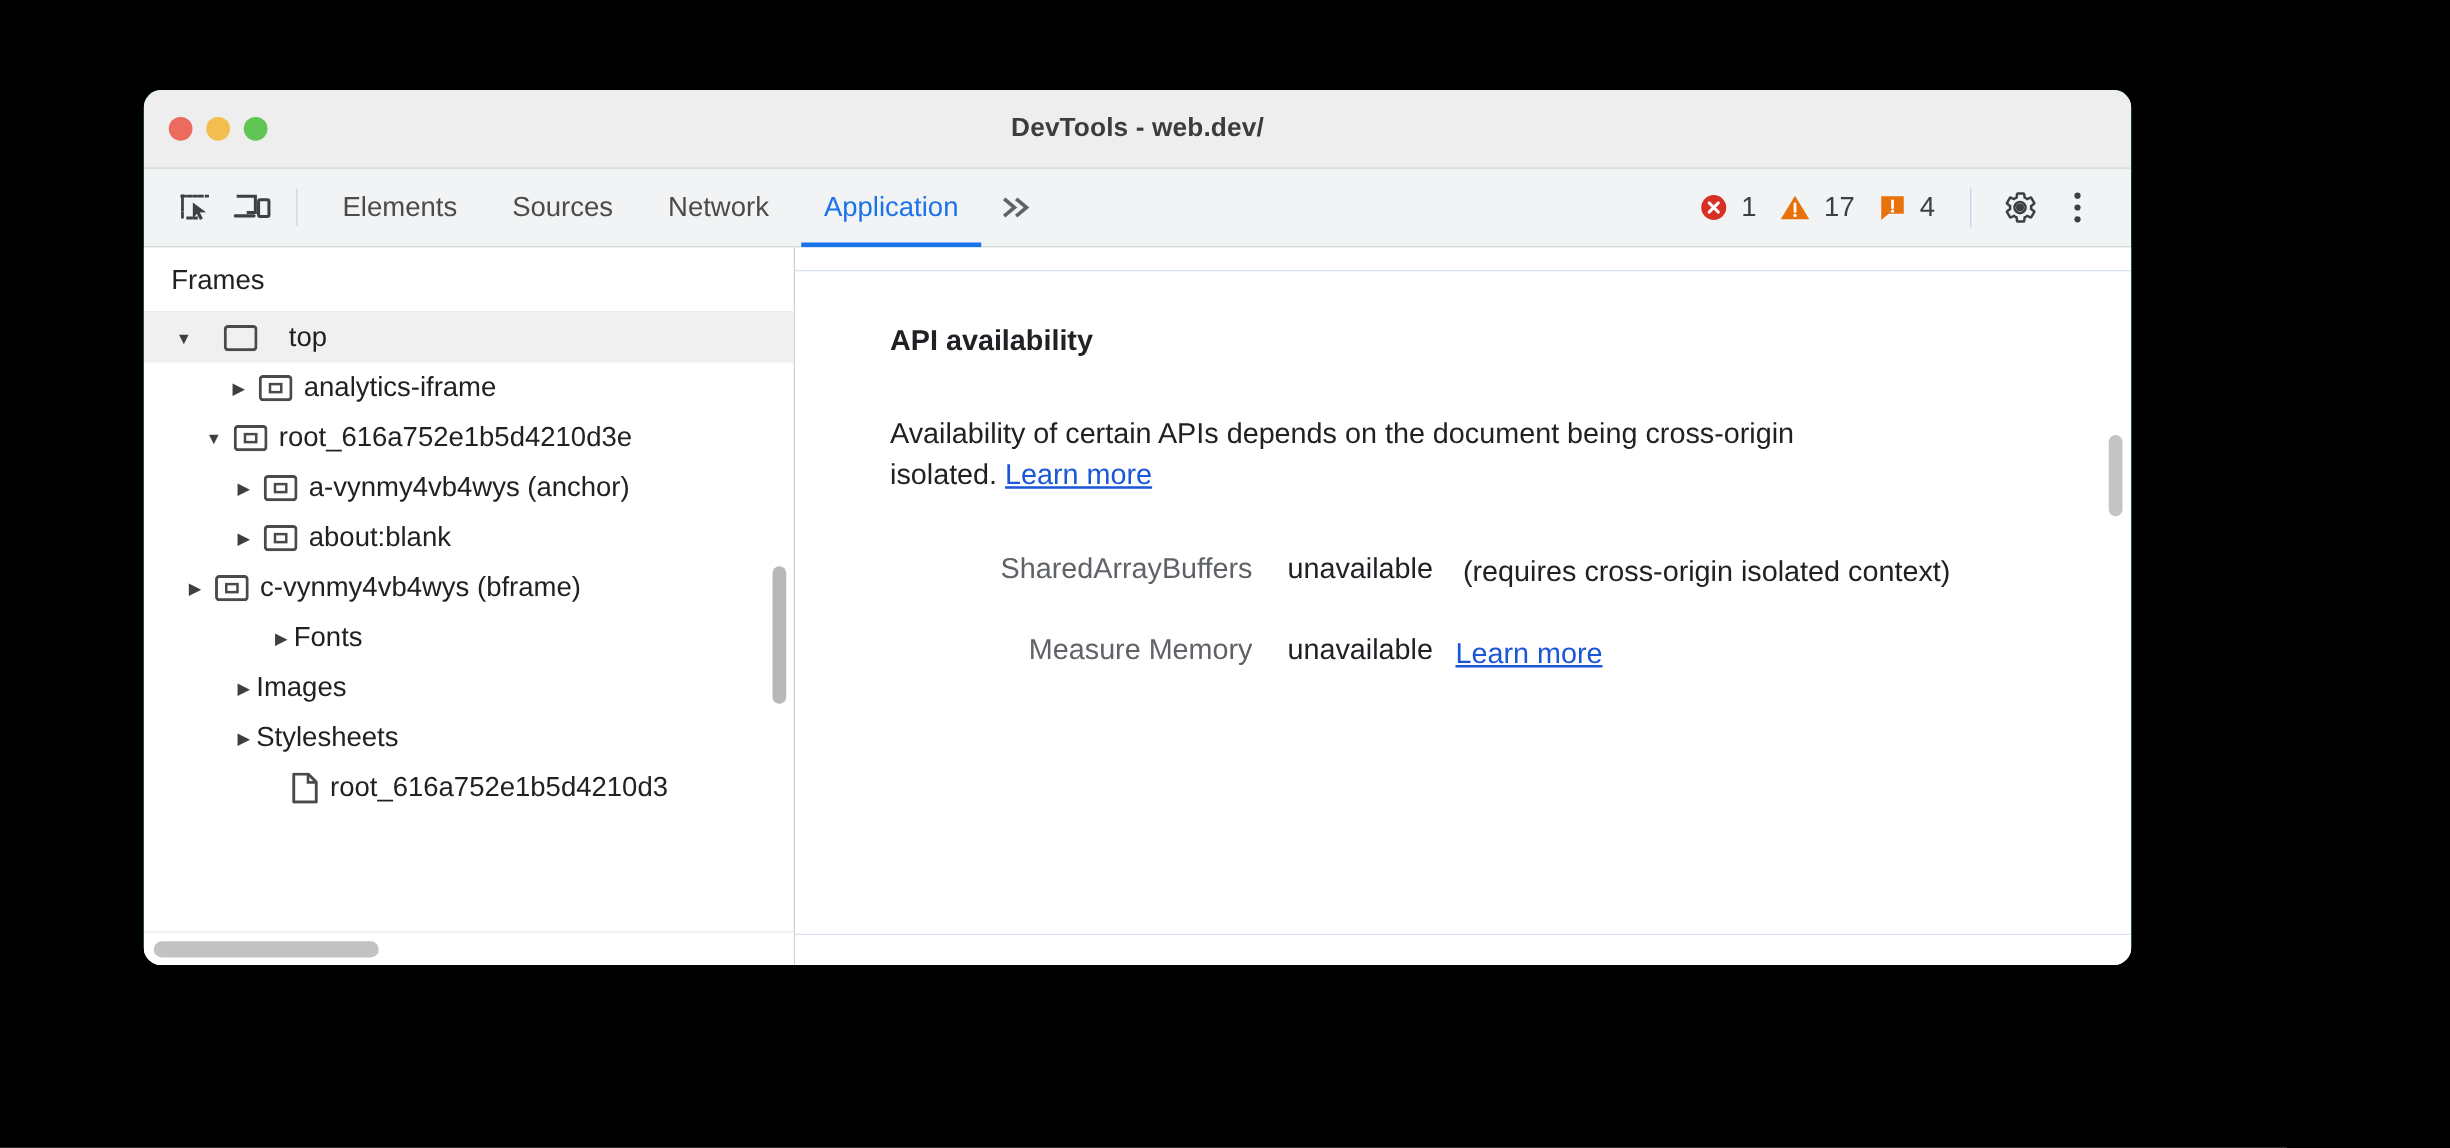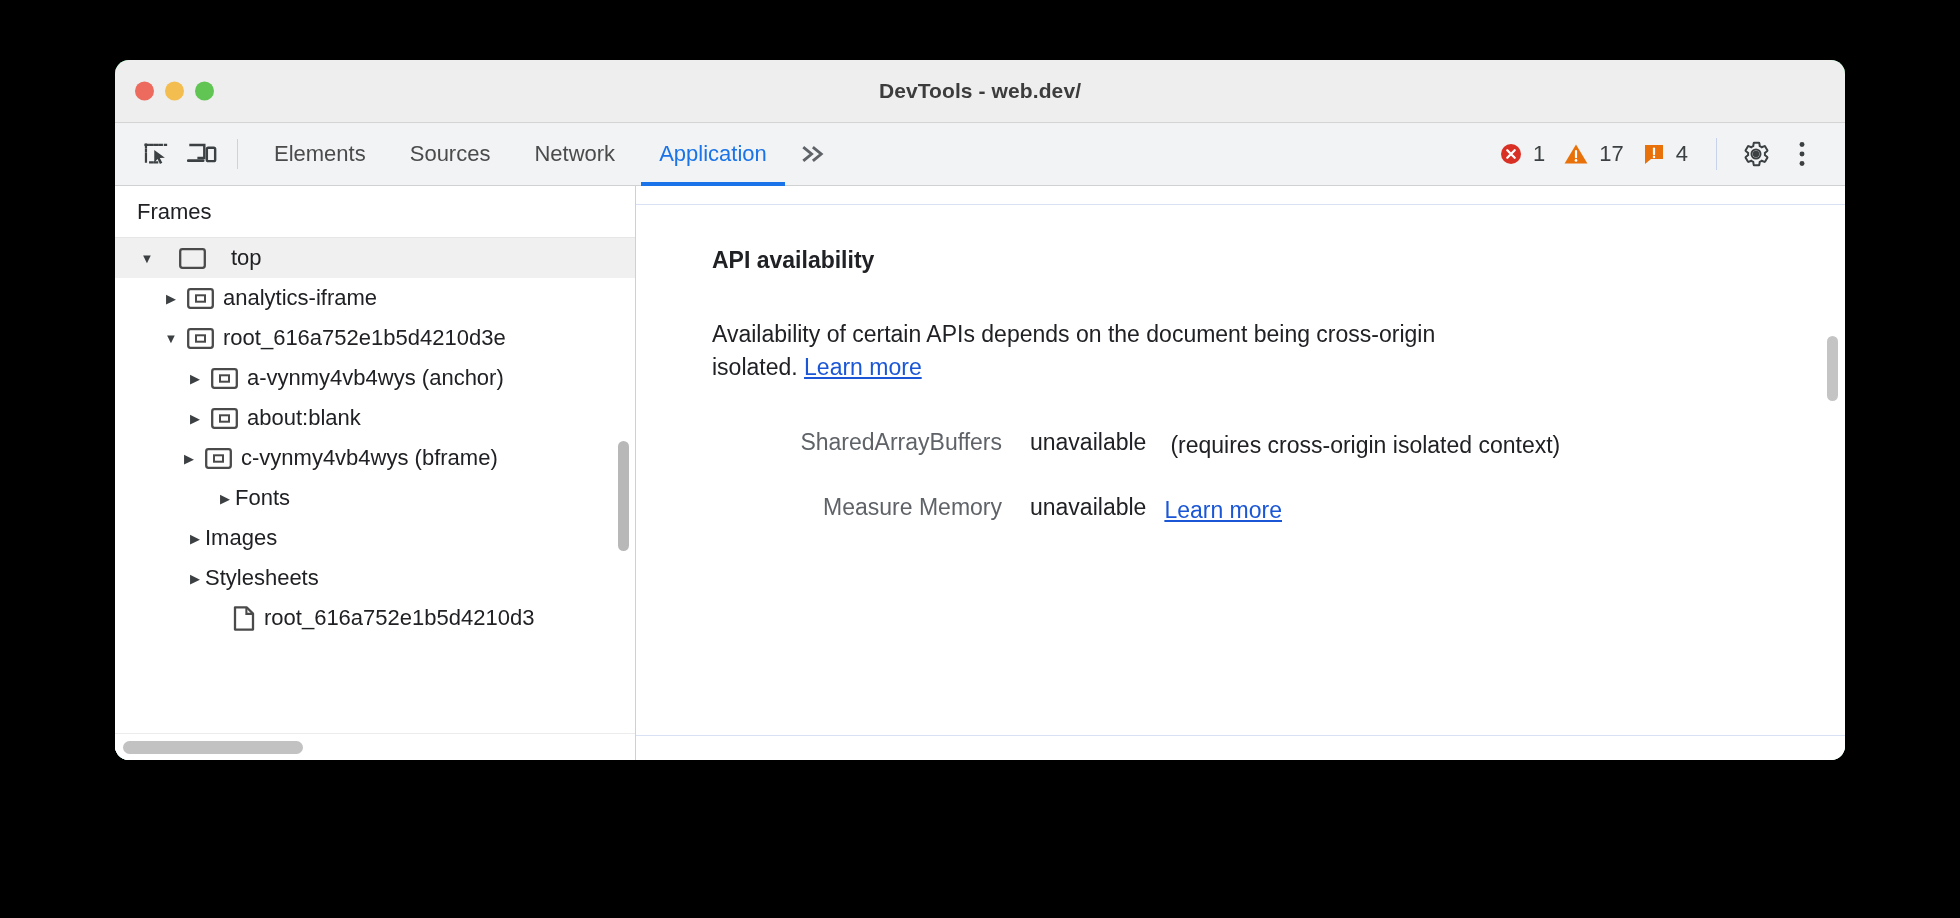--- a/index.html
+++ b/index.html
@@ -16,22 +16,22 @@
     position: relative;
     width: 1960px;
     height: 918px;
     background: #000000;
   }
 
   
   .window {
     position: absolute;
     left: 115px;
-    top: 60px;
-    width: 1730px;
+    top: 72px;
+    width: 1590px;
     height: 700px;
     background: #22c55e;
     border-radius: 14px;
     box-shadow: 0 10px 40px rgba(0,0,0,0.55);
     overflow: hidden;
   }
 
   .titlebar {
     position: relative;
     height: 62px;
@@ -450,21 +450,21 @@
           <div class="tree-row selected" style="padding-left:22px;">
             <span class="twisty open"></span>
             <span class="tree-icon">
               <svg width="27" height="21" viewBox="0 0 27 21">
                 <rect x="1.2" y="1.2" width="24.6" height="18.6" rx="2.2" fill="none" stroke="#4a4a4a" stroke-width="2.3"></rect>
               </svg>
             </span>
             <span class="tree-label">top</span>
           </div>
 
-          <div class="tree-row" style="padding-left:46px;">
+          <div class="tree-row" style="padding-left:66px;">
             <span class="twisty closed"></span>
             <span class="tree-icon">
               <svg width="27" height="21" viewBox="0 0 27 21">
                 <rect x="1.2" y="1.2" width="24.6" height="18.6" rx="2.2" fill="none" stroke="#4a4a4a" stroke-width="2.3"></rect>
                 <rect x="9" y="7.3" width="9" height="6.4" fill="none" stroke="#4a4a4a" stroke-width="2"></rect>
               </svg>
             </span>
             <span class="tree-label">analytics-iframe</span>
           </div>
 
@@ -494,21 +494,21 @@
             <span class="twisty closed"></span>
             <span class="tree-icon">
               <svg width="27" height="21" viewBox="0 0 27 21">
                 <rect x="1.2" y="1.2" width="24.6" height="18.6" rx="2.2" fill="none" stroke="#4a4a4a" stroke-width="2.3"></rect>
                 <rect x="9" y="7.3" width="9" height="6.4" fill="none" stroke="#4a4a4a" stroke-width="2"></rect>
               </svg>
             </span>
             <span class="tree-label">about:blank</span>
           </div>
 
-          <div class="tree-row" style="padding-left:64px;">
+          <div class="tree-row" style="padding-left:31px;">
             <span class="twisty closed"></span>
             <span class="tree-icon">
               <svg width="27" height="21" viewBox="0 0 27 21">
                 <rect x="1.2" y="1.2" width="24.6" height="18.6" rx="2.2" fill="none" stroke="#4a4a4a" stroke-width="2.3"></rect>
                 <rect x="9" y="7.3" width="9" height="6.4" fill="none" stroke="#4a4a4a" stroke-width="2"></rect>
               </svg>
             </span>
             <span class="tree-label">c-vynmy4vb4wys (bframe)</span>
           </div>
 

